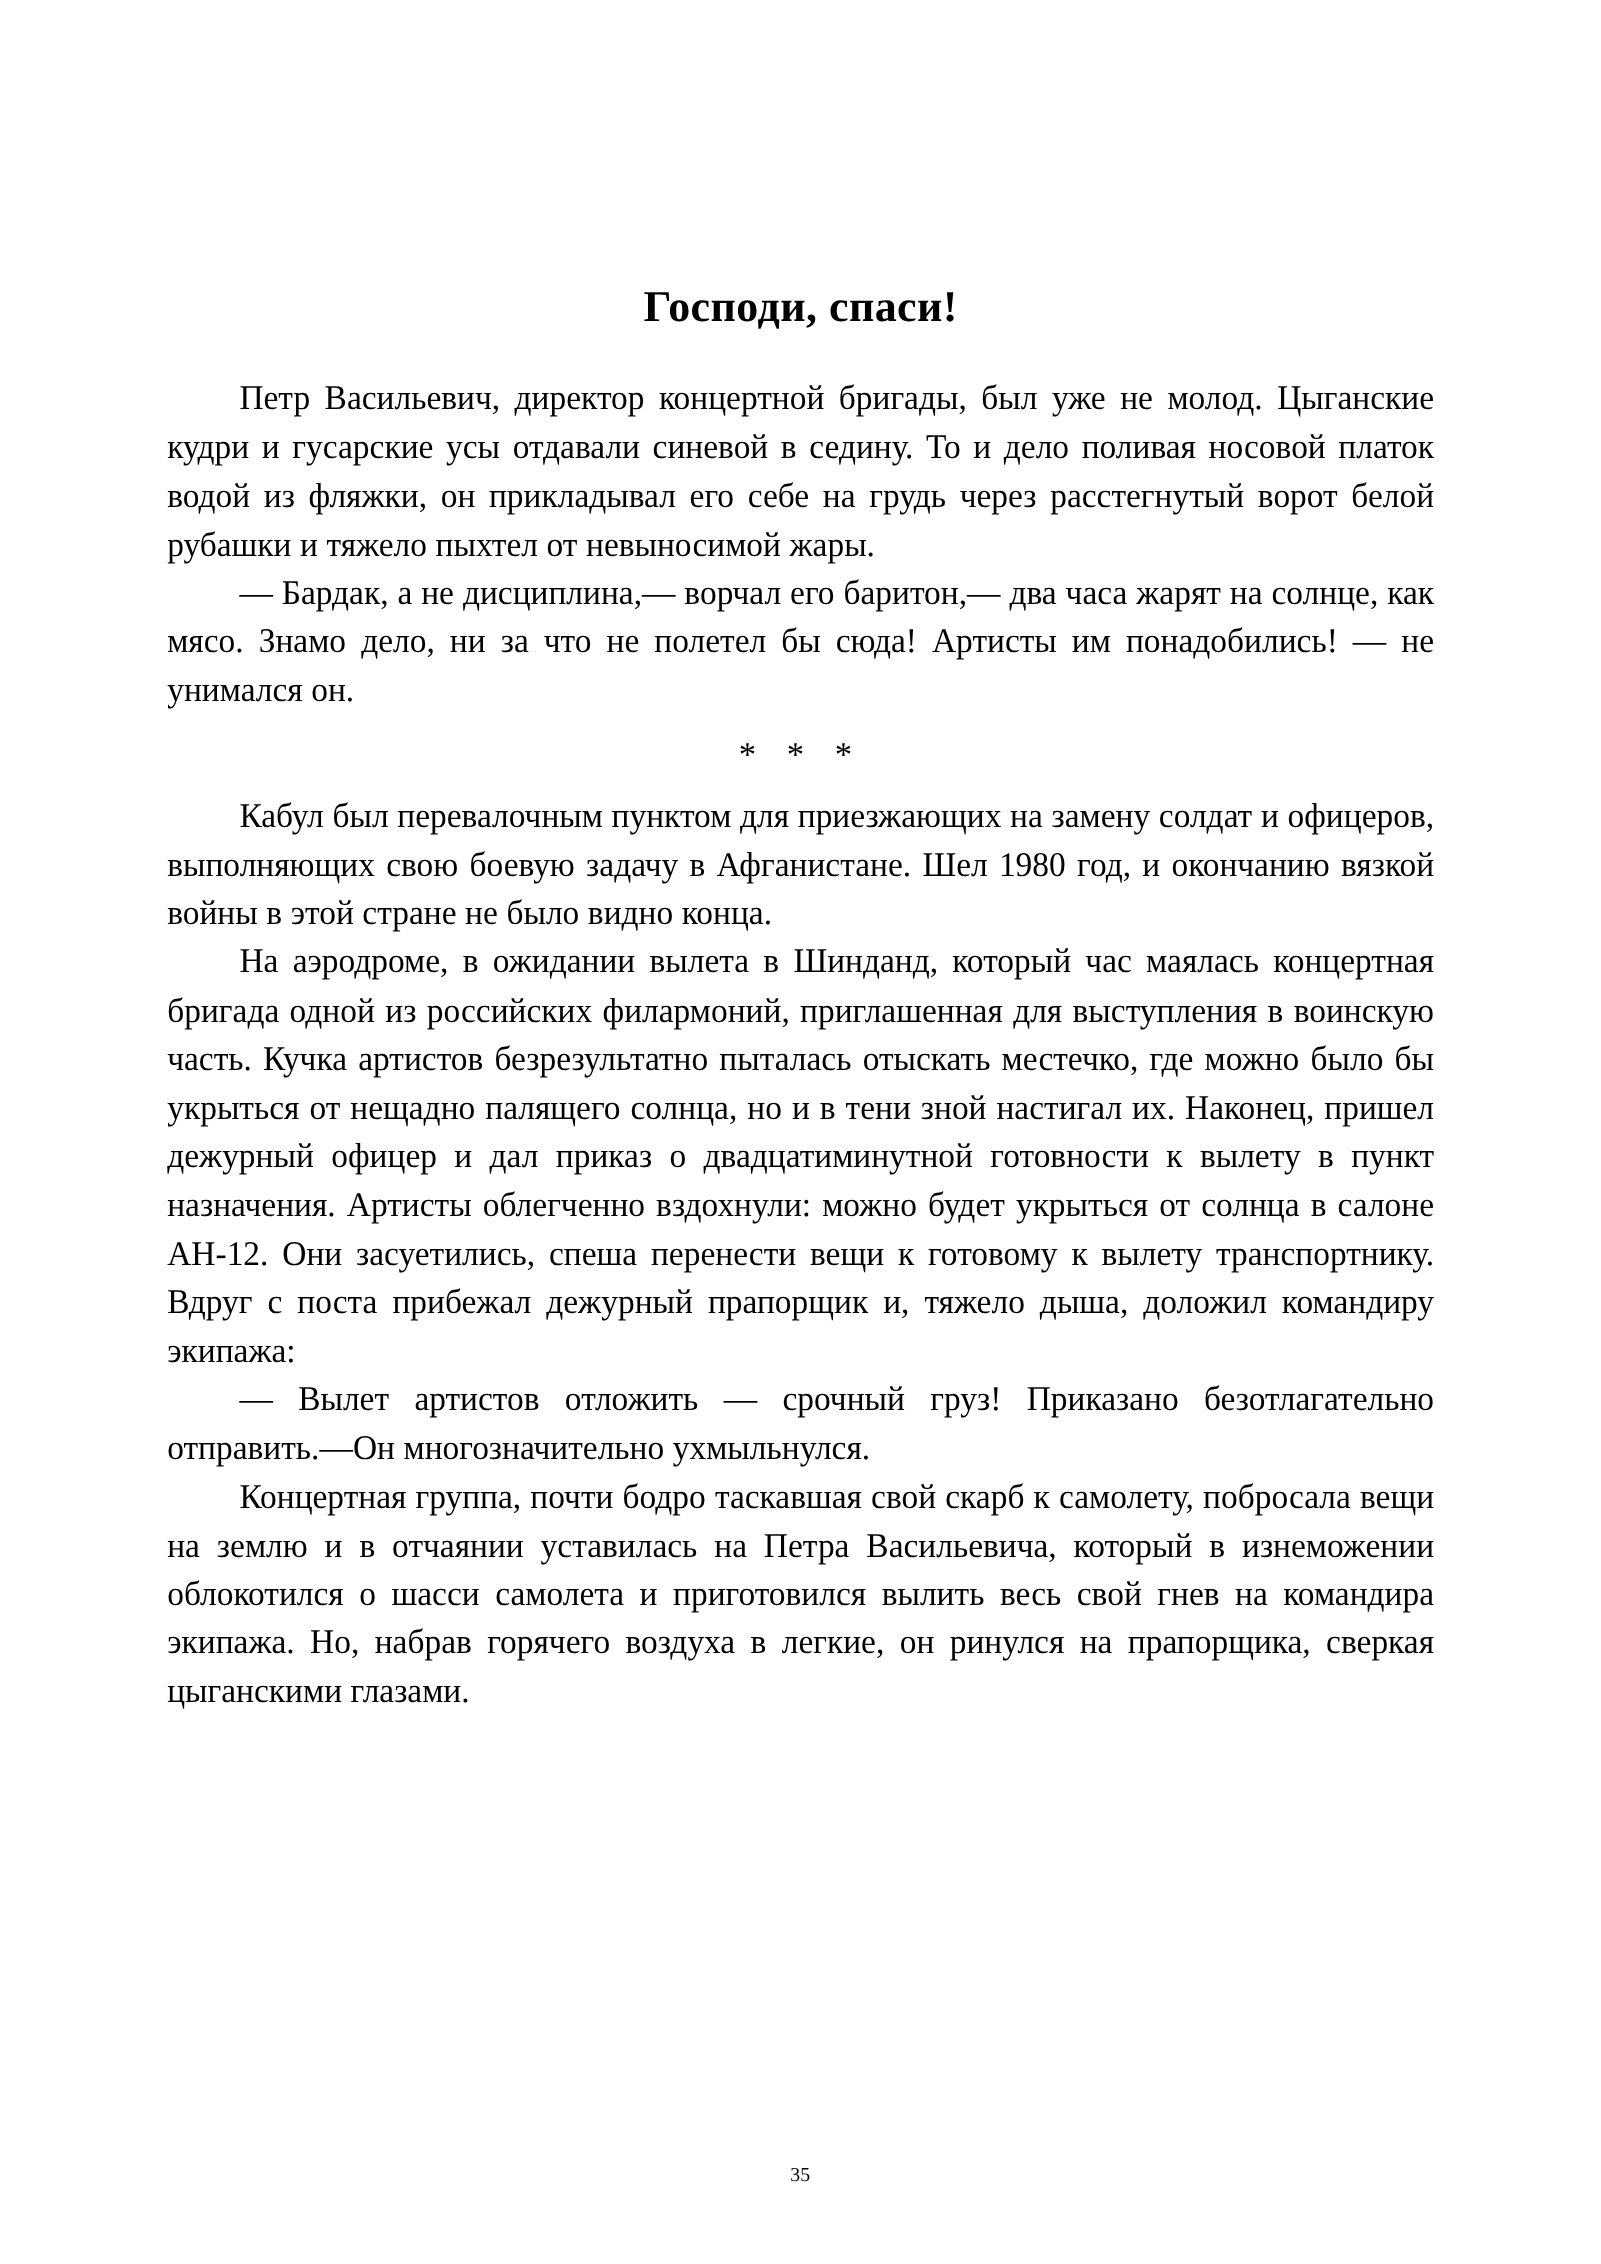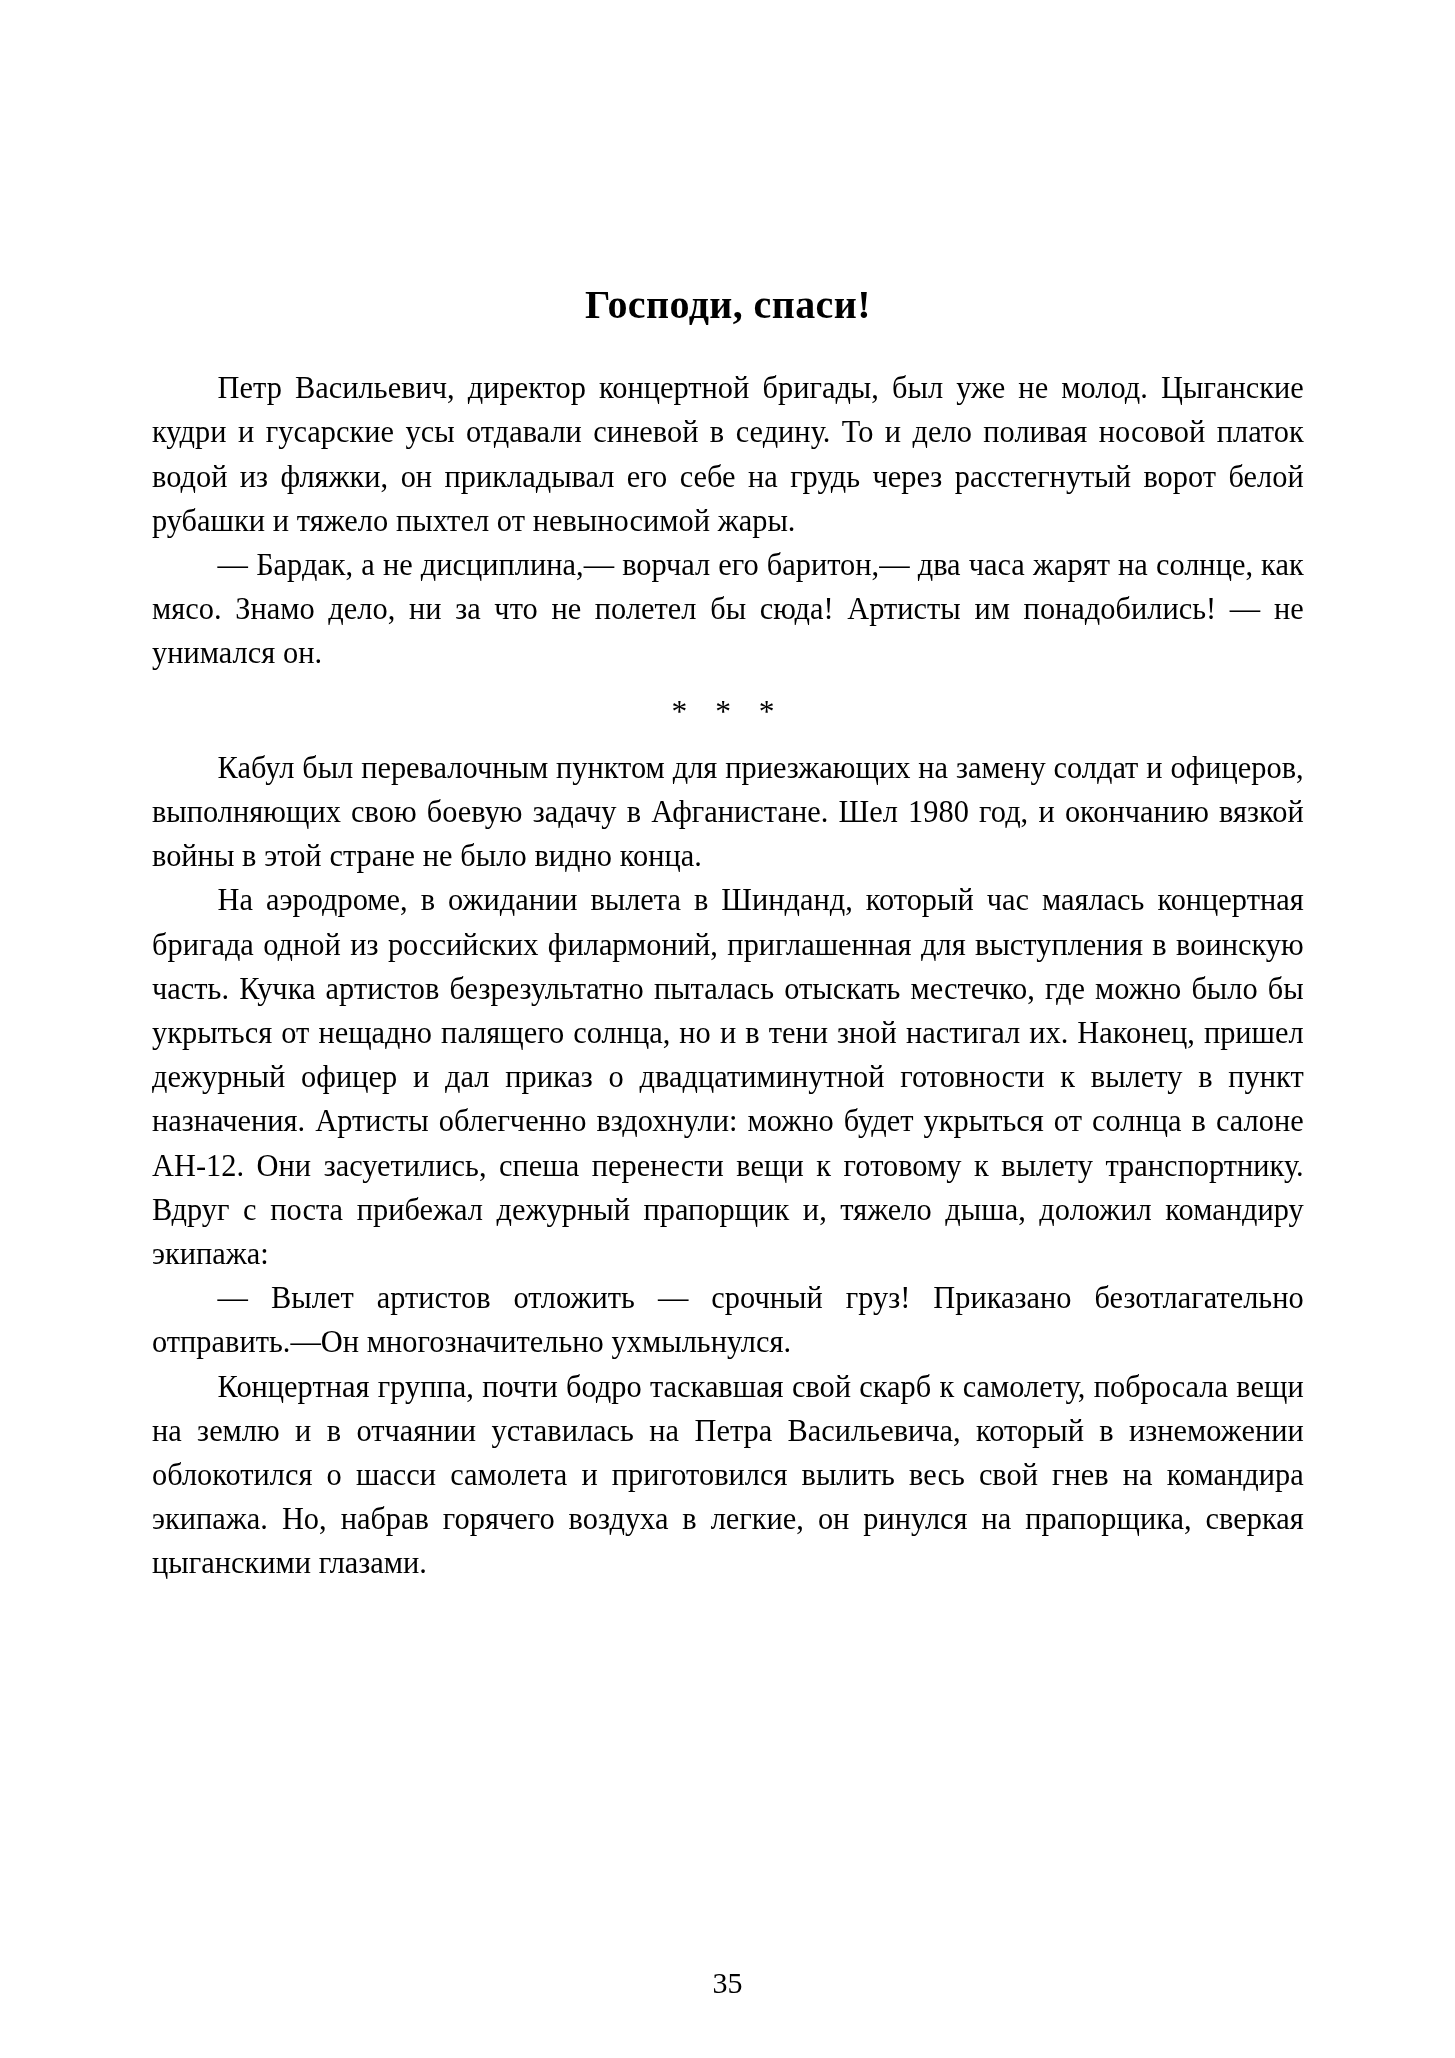--- a/index.html
+++ b/index.html
@@ -17,21 +17,20 @@
     height: 2058px;
     background: #ffffff;
     box-sizing: border-box;
     overflow: hidden;
   }
   .content {
     position: absolute;
     left: 152px;
     top: 255px;
     width: 1152px;
-    margin-top: 26px;
   }
   .doc-title {
     font-size: 40px;
     font-weight: bold;
     text-align: center;
     letter-spacing: 0.4px;
     margin: 0 0 38px 0;
     line-height: 1.18;
   }
   .para {
@@ -57,21 +56,21 @@
     letter-spacing: 10px;
     margin: 14px 0 12px 0;
     text-indent: 0;
   }
   .page-number {
     position: absolute;
     left: 0;
     right: 0;
     top: 1968px;
     text-align: center;
-    font-size: 30px;
+    font-size: 18px;
     line-height: 1;
   }
 </style>
 </head>
 <body>
 
 <div class="page">
 
   <div class="content">
 

